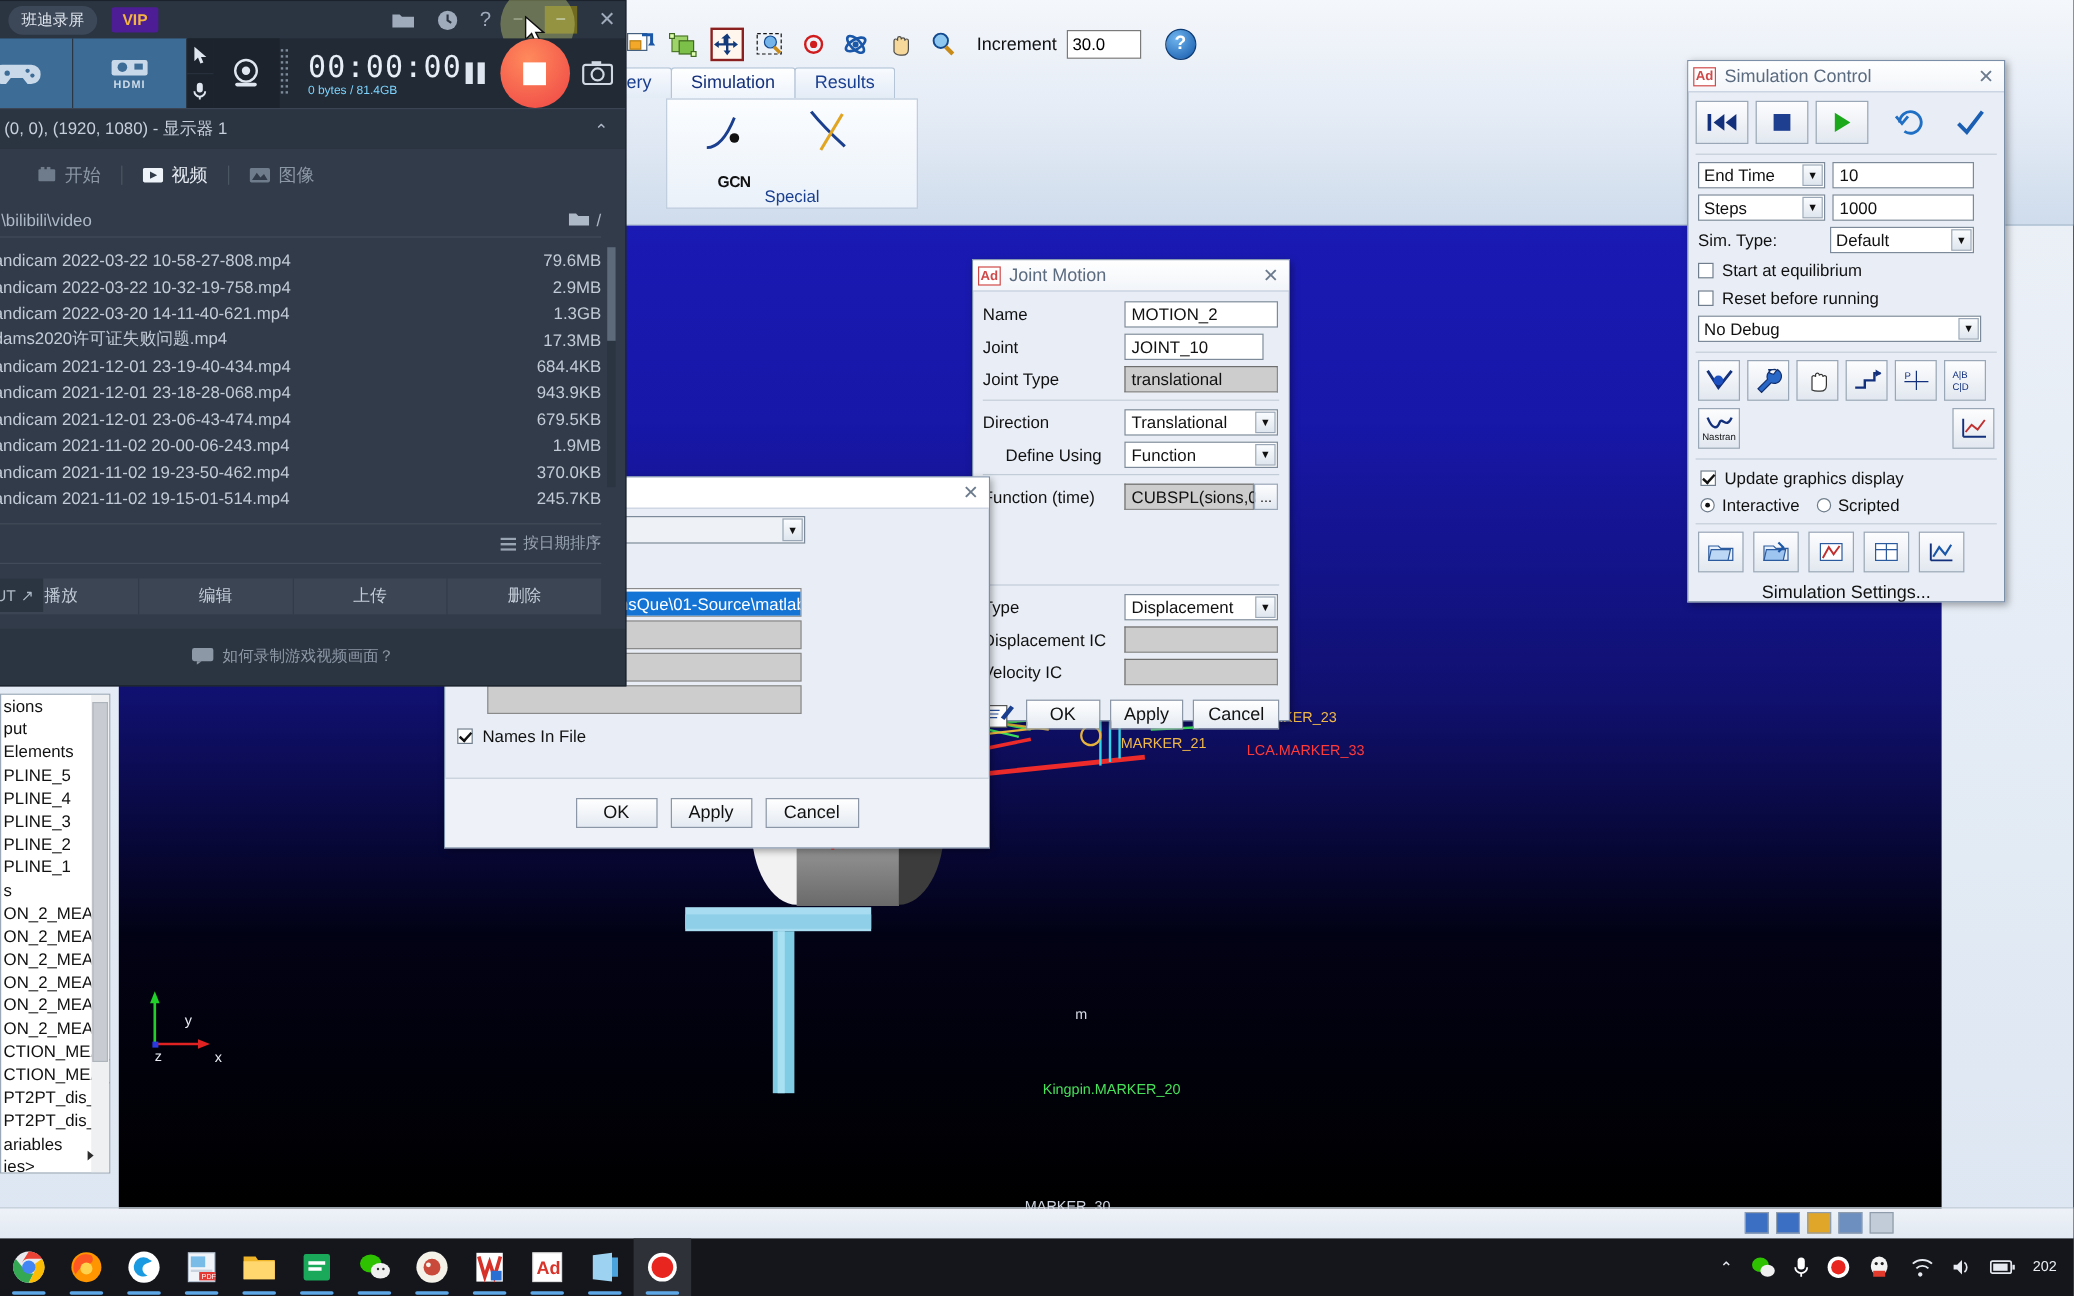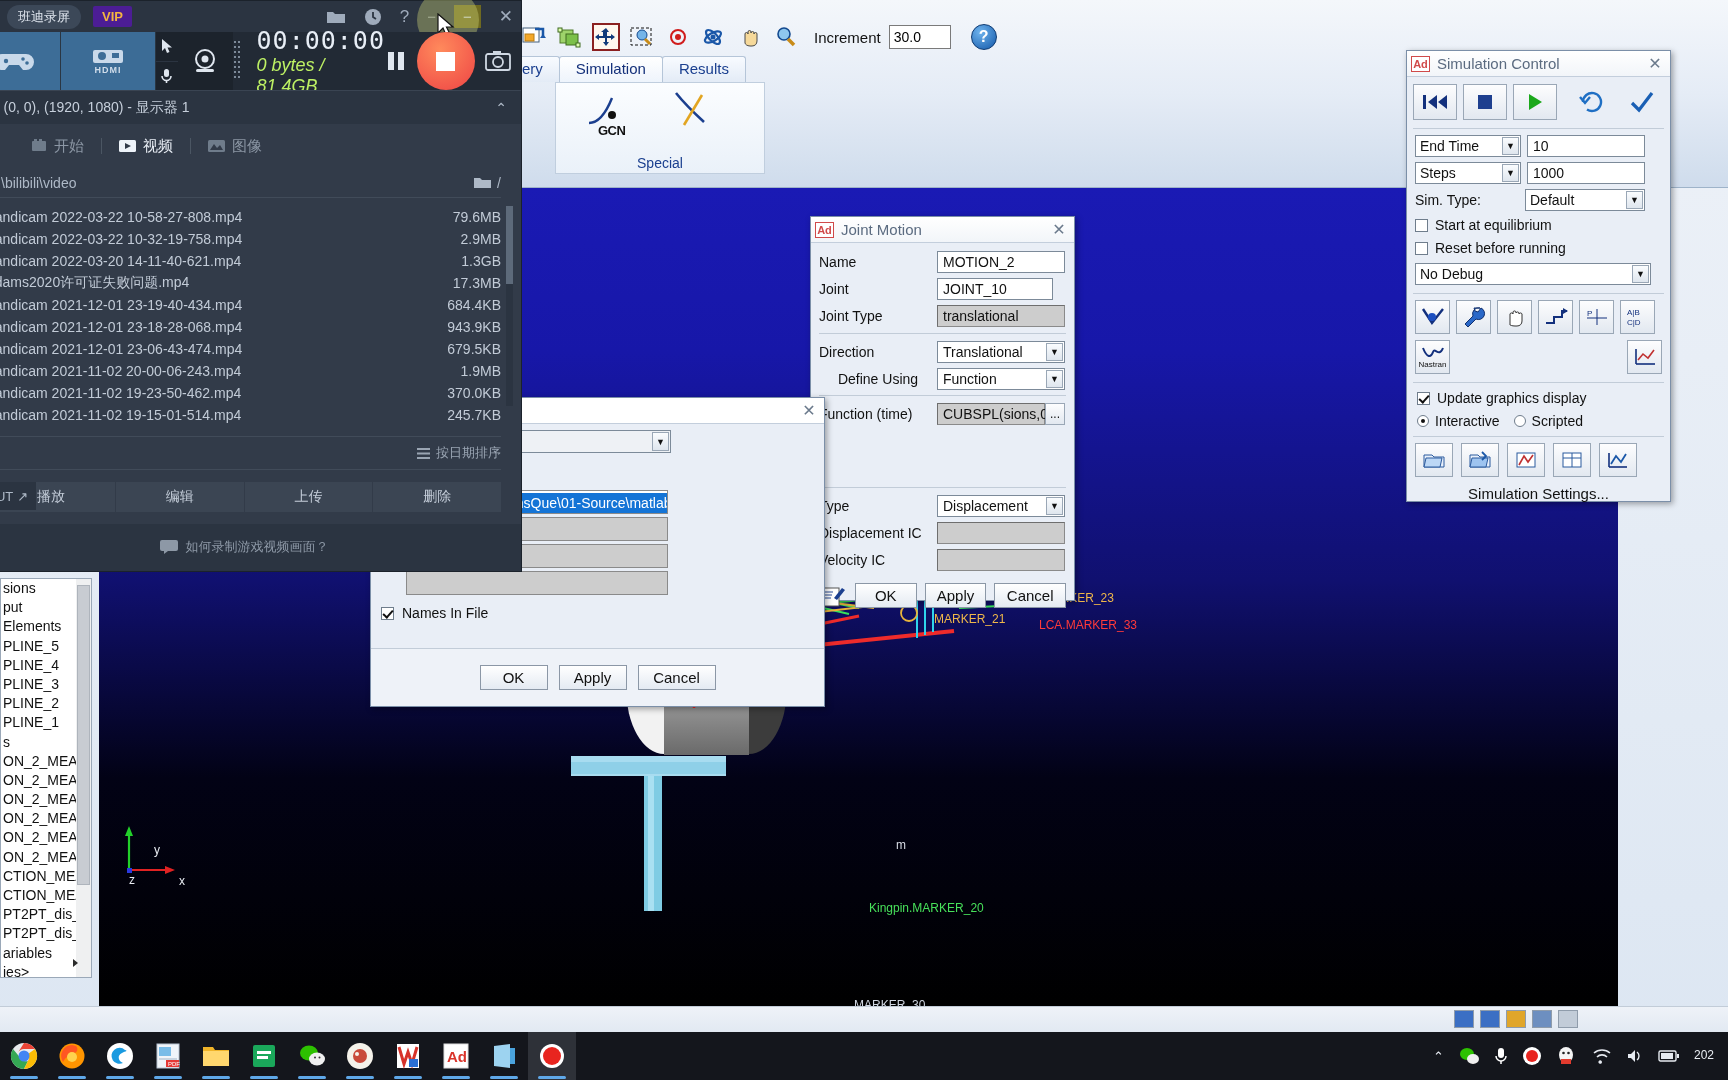--- a/index.html
+++ b/index.html
@@ -62,21 +62,21 @@
   }
 
   .ribbon-group {
     position: absolute; left: 555px; top: 82px; width: 210px; height: 92px;
     border: 1px solid #c0cede; background: linear-gradient(#fbfdff,#eaf1f9);
   }
   .ribbon-group-label {
     position: absolute; bottom: 2px; width: 100%; text-align: center;
     font-size: 14px; color: #1a3f8f;
   }
-  .gcn-label { position: absolute; left: 42px; top: 40px; font-size: 13px;
+  .gcn-label { position: absolute; left: 42px; top: 61px; font-size: 13px;
     font-weight: bold; color: #111; letter-spacing: -0.5px; }
 
   
   .tree-panel {
     position: absolute; left: 0px; top: 578px; width: 92px; height: 400px;
     background: #fff; border: 1px solid #9aa8b8; overflow: hidden;
     font-size: 14px; color: #111;
   }
   .tree-item {
     height: 19.2px; line-height: 19.2px; white-space: nowrap;
@@ -225,21 +225,21 @@
     justify-content: center; border-right: 1px solid #2a3643;
   }
   .bc-modebtn.b2 { background: #3c6c96; }
   .bc-smallbtns { width: 28px; display: flex; flex-direction: column; }
   .bc-sb { flex: 1; background: #1c232c; display: flex; align-items: center;
     justify-content: center; border-bottom: 1px solid #2b3441; }
   .bc-webcam { width: 70px; background: #1c232c; display: flex;
     align-items: center; justify-content: center; }
   .bc-timer { color: #e8eef6; font-size: 25px; letter-spacing: 1px;
     font-family: "DejaVu Sans Mono", monospace; }
-  .bc-size { color: #bef264; font-size: 18px; font-style: italic; }
+  .bc-size { color: #7dd3fc; font-size: 10px; }
   .bc-recbtn {
     width: 58px; height: 58px; border-radius: 50%;
     background: radial-gradient(circle at 40% 30%, #ff8a5c, #ee4444);
     display: flex; align-items: center; justify-content: center;
   }
   .bc-pathbar {
     height: 34px; background: #2b3441; border-top: 1px solid #3a4452;
     display: flex; align-items: center; padding: 0 14px; color: #c6cfdb;
     font-size: 14px; position: relative;
   }

